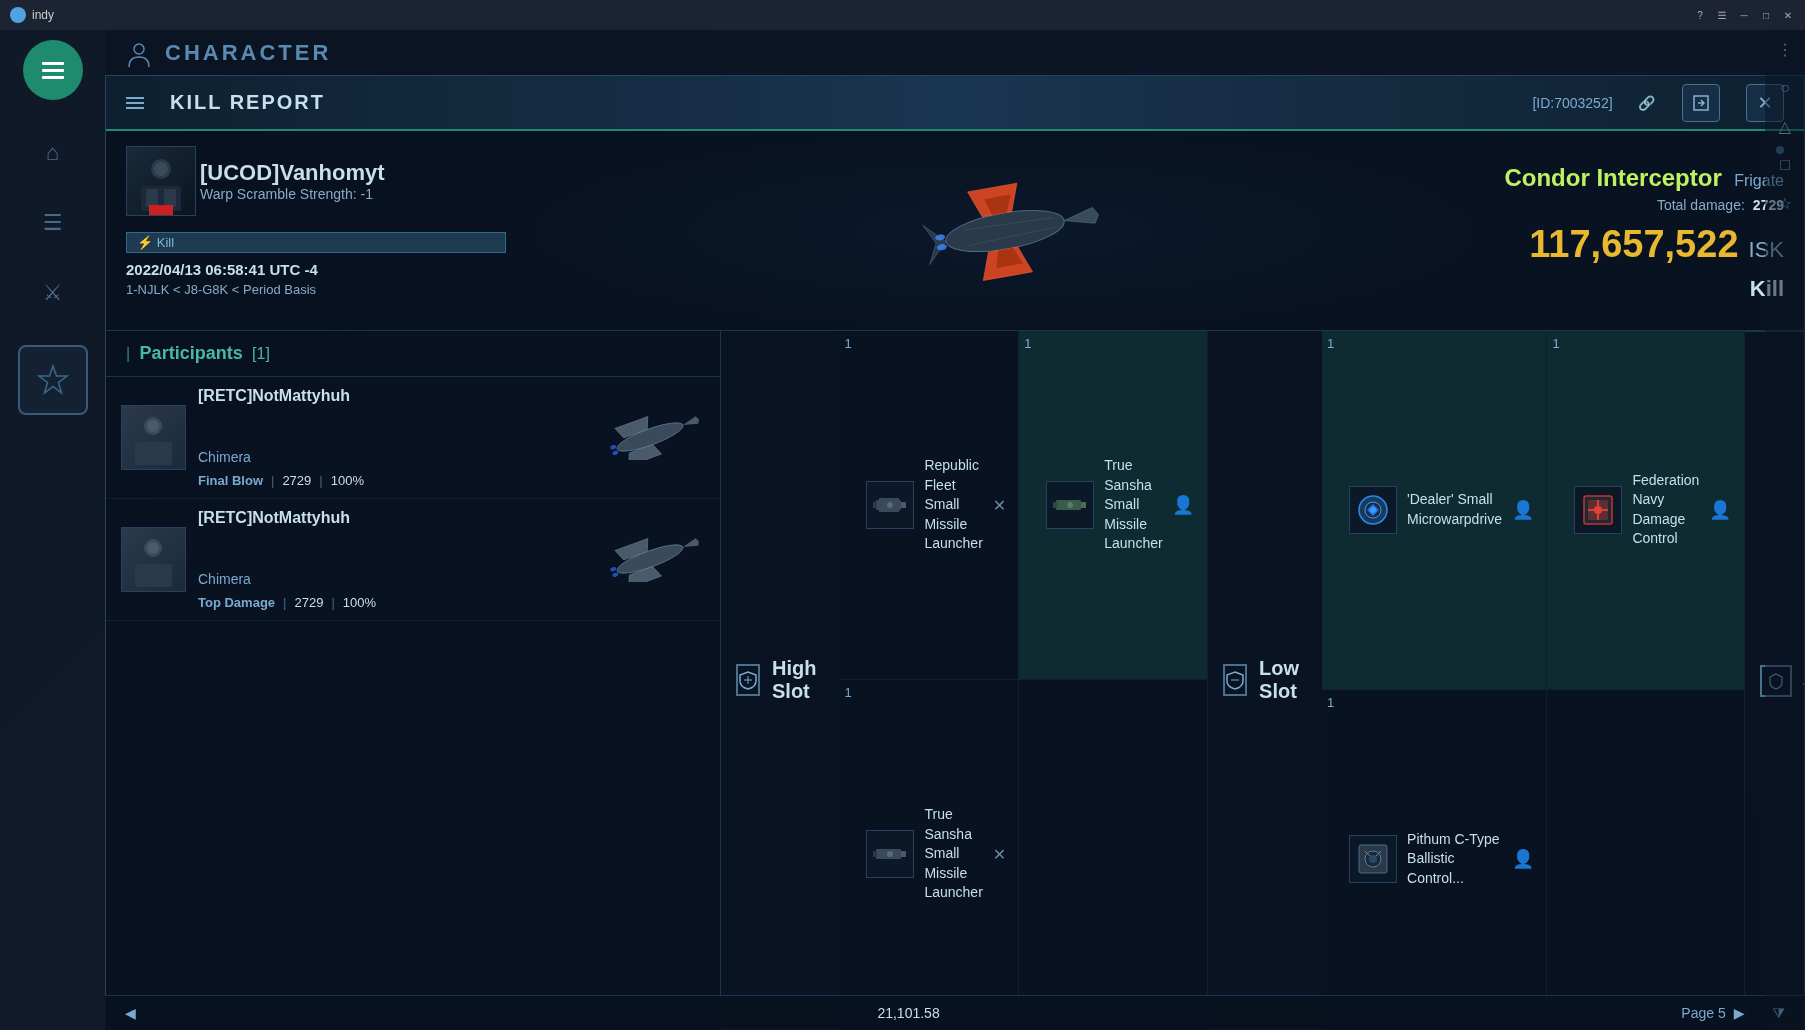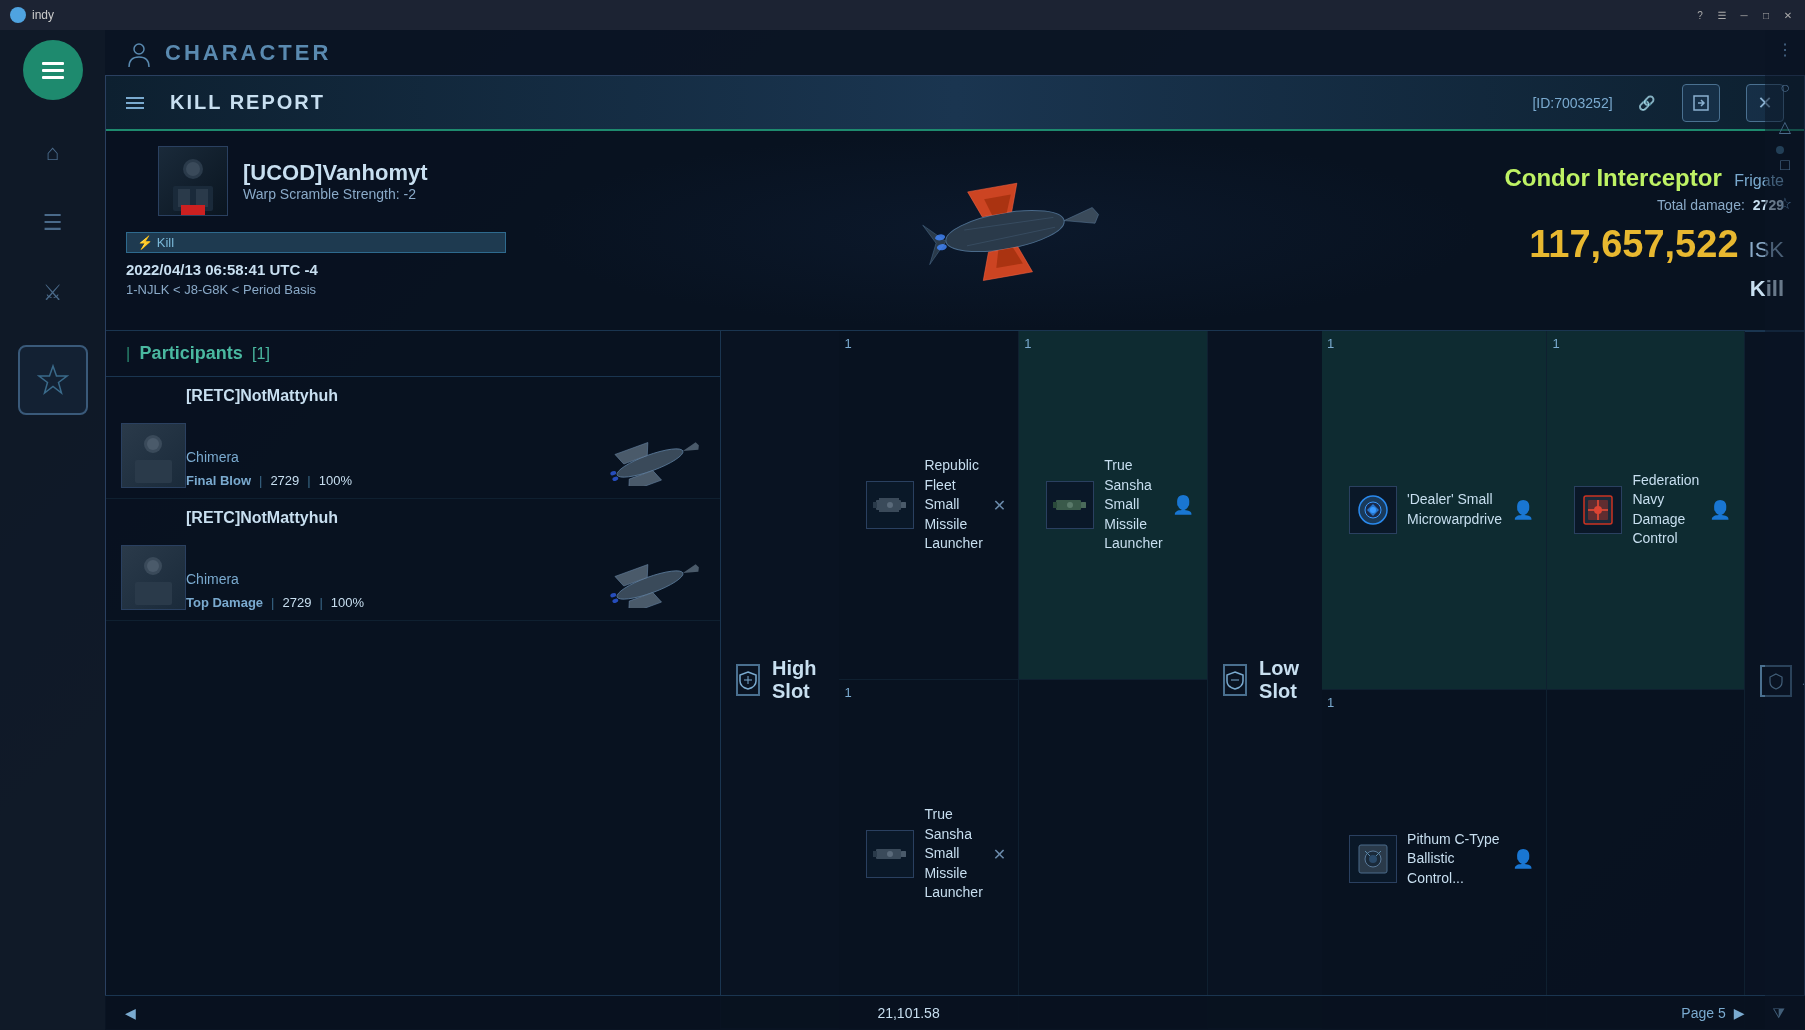--- a/index.html
+++ b/index.html
@@ -235,23 +235,22 @@
       width: 420px;
       padding: 15px 20px;
       display: flex;
       flex-direction: column;
       justify-content: flex-start;
     }
 
     .victim-name-row {
       display: flex;
       align-items: center;
-      gap: 15px;
+      gap: 4px;
       margin-bottom: 8px;
-      margin-left: 32px;
     }
 
     .victim-avatar {
       width: 70px;
       height: 70px;
       background: #0a1820;
       border: 1px solid #2a4060;
       flex-shrink: 0;
       display: flex;
       align-items: center;
@@ -407,23 +406,24 @@
       color: #4ab8a0;
       font-size: 18px;
       font-weight: bold;
     }
     .participants-count {
       color: #4ab8a0;
     }
 
     .participant-item {
       display: flex;
-      align-items: flex-end;
+      align-items: center;
       padding: 10px 15px;
       border-bottom: 1px solid #0f2030;
+      gap: 12px;
     }
     .participant-avatar {
       width: 65px;
       height: 65px;
       background: linear-gradient(135deg, #2a3a4a 0%, #1a2a3a 100%);
       border: 1px solid #2a4060;
       flex-shrink: 0;
       display: flex;
       align-items: center;
       justify-content: center;
@@ -685,21 +685,21 @@
                 <rect x="5" y="35" width="40" height="25" rx="2" fill="#1a2a3a"></rect>
                 <circle cx="25" cy="18" r="7" fill="#3a4a5a"></circle>
                 <rect x="10" y="38" width="12" height="18" fill="#2a3a4a"></rect>
                 <rect x="28" y="38" width="12" height="18" fill="#2a3a4a"></rect>
               </svg>
             </div>
             <div class="avatar-red-tag"></div>
           </div>
           <div>
             <div class="victim-name">[UCOD]Vanhomyt</div>
-            <div class="victim-warp">Warp Scramble Strength: -2</div>
+            <div class="victim-warp">Warp Scramble Strength: -1</div>
           </div>
         </div>
         <div class="kill-tag">
           <span>⚡</span>
           <span>Kill</span>
         </div>
         <div class="kill-datetime">2022/04/13 06:58:41 UTC -4</div>
         <div class="kill-location">1-NJLK &lt; J8-G8K &lt; Period Basis</div>
       </div>
 

